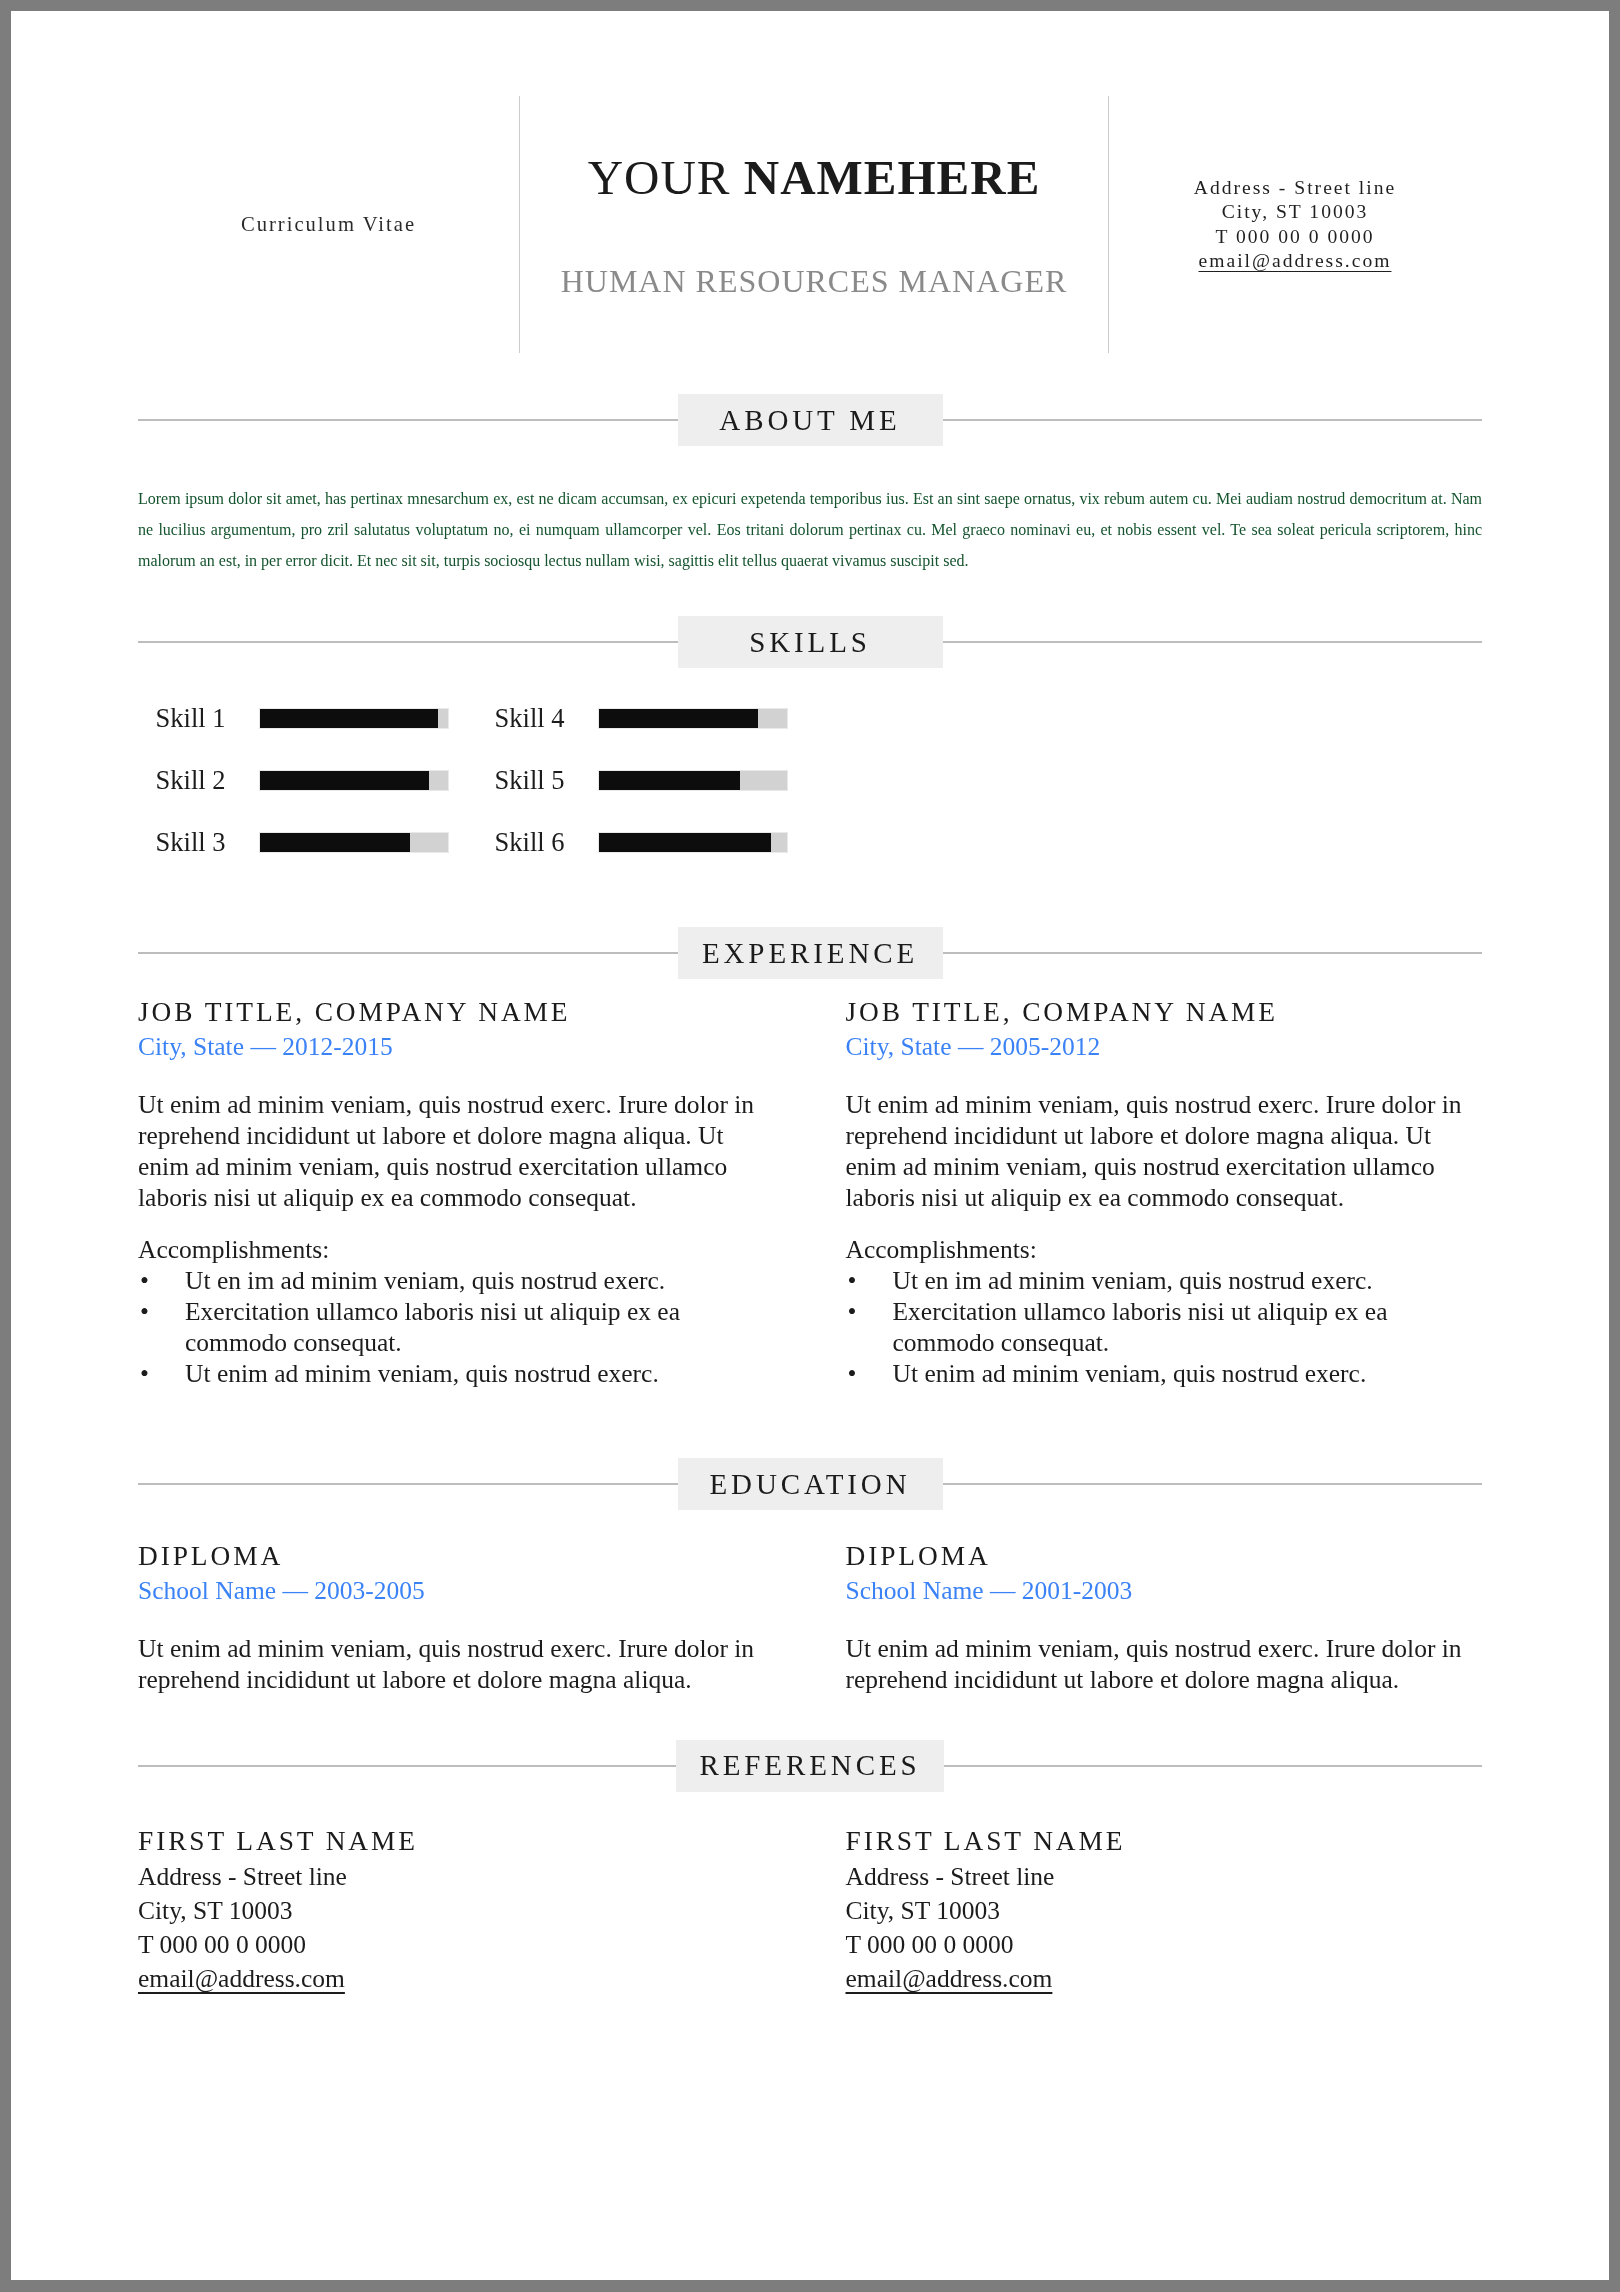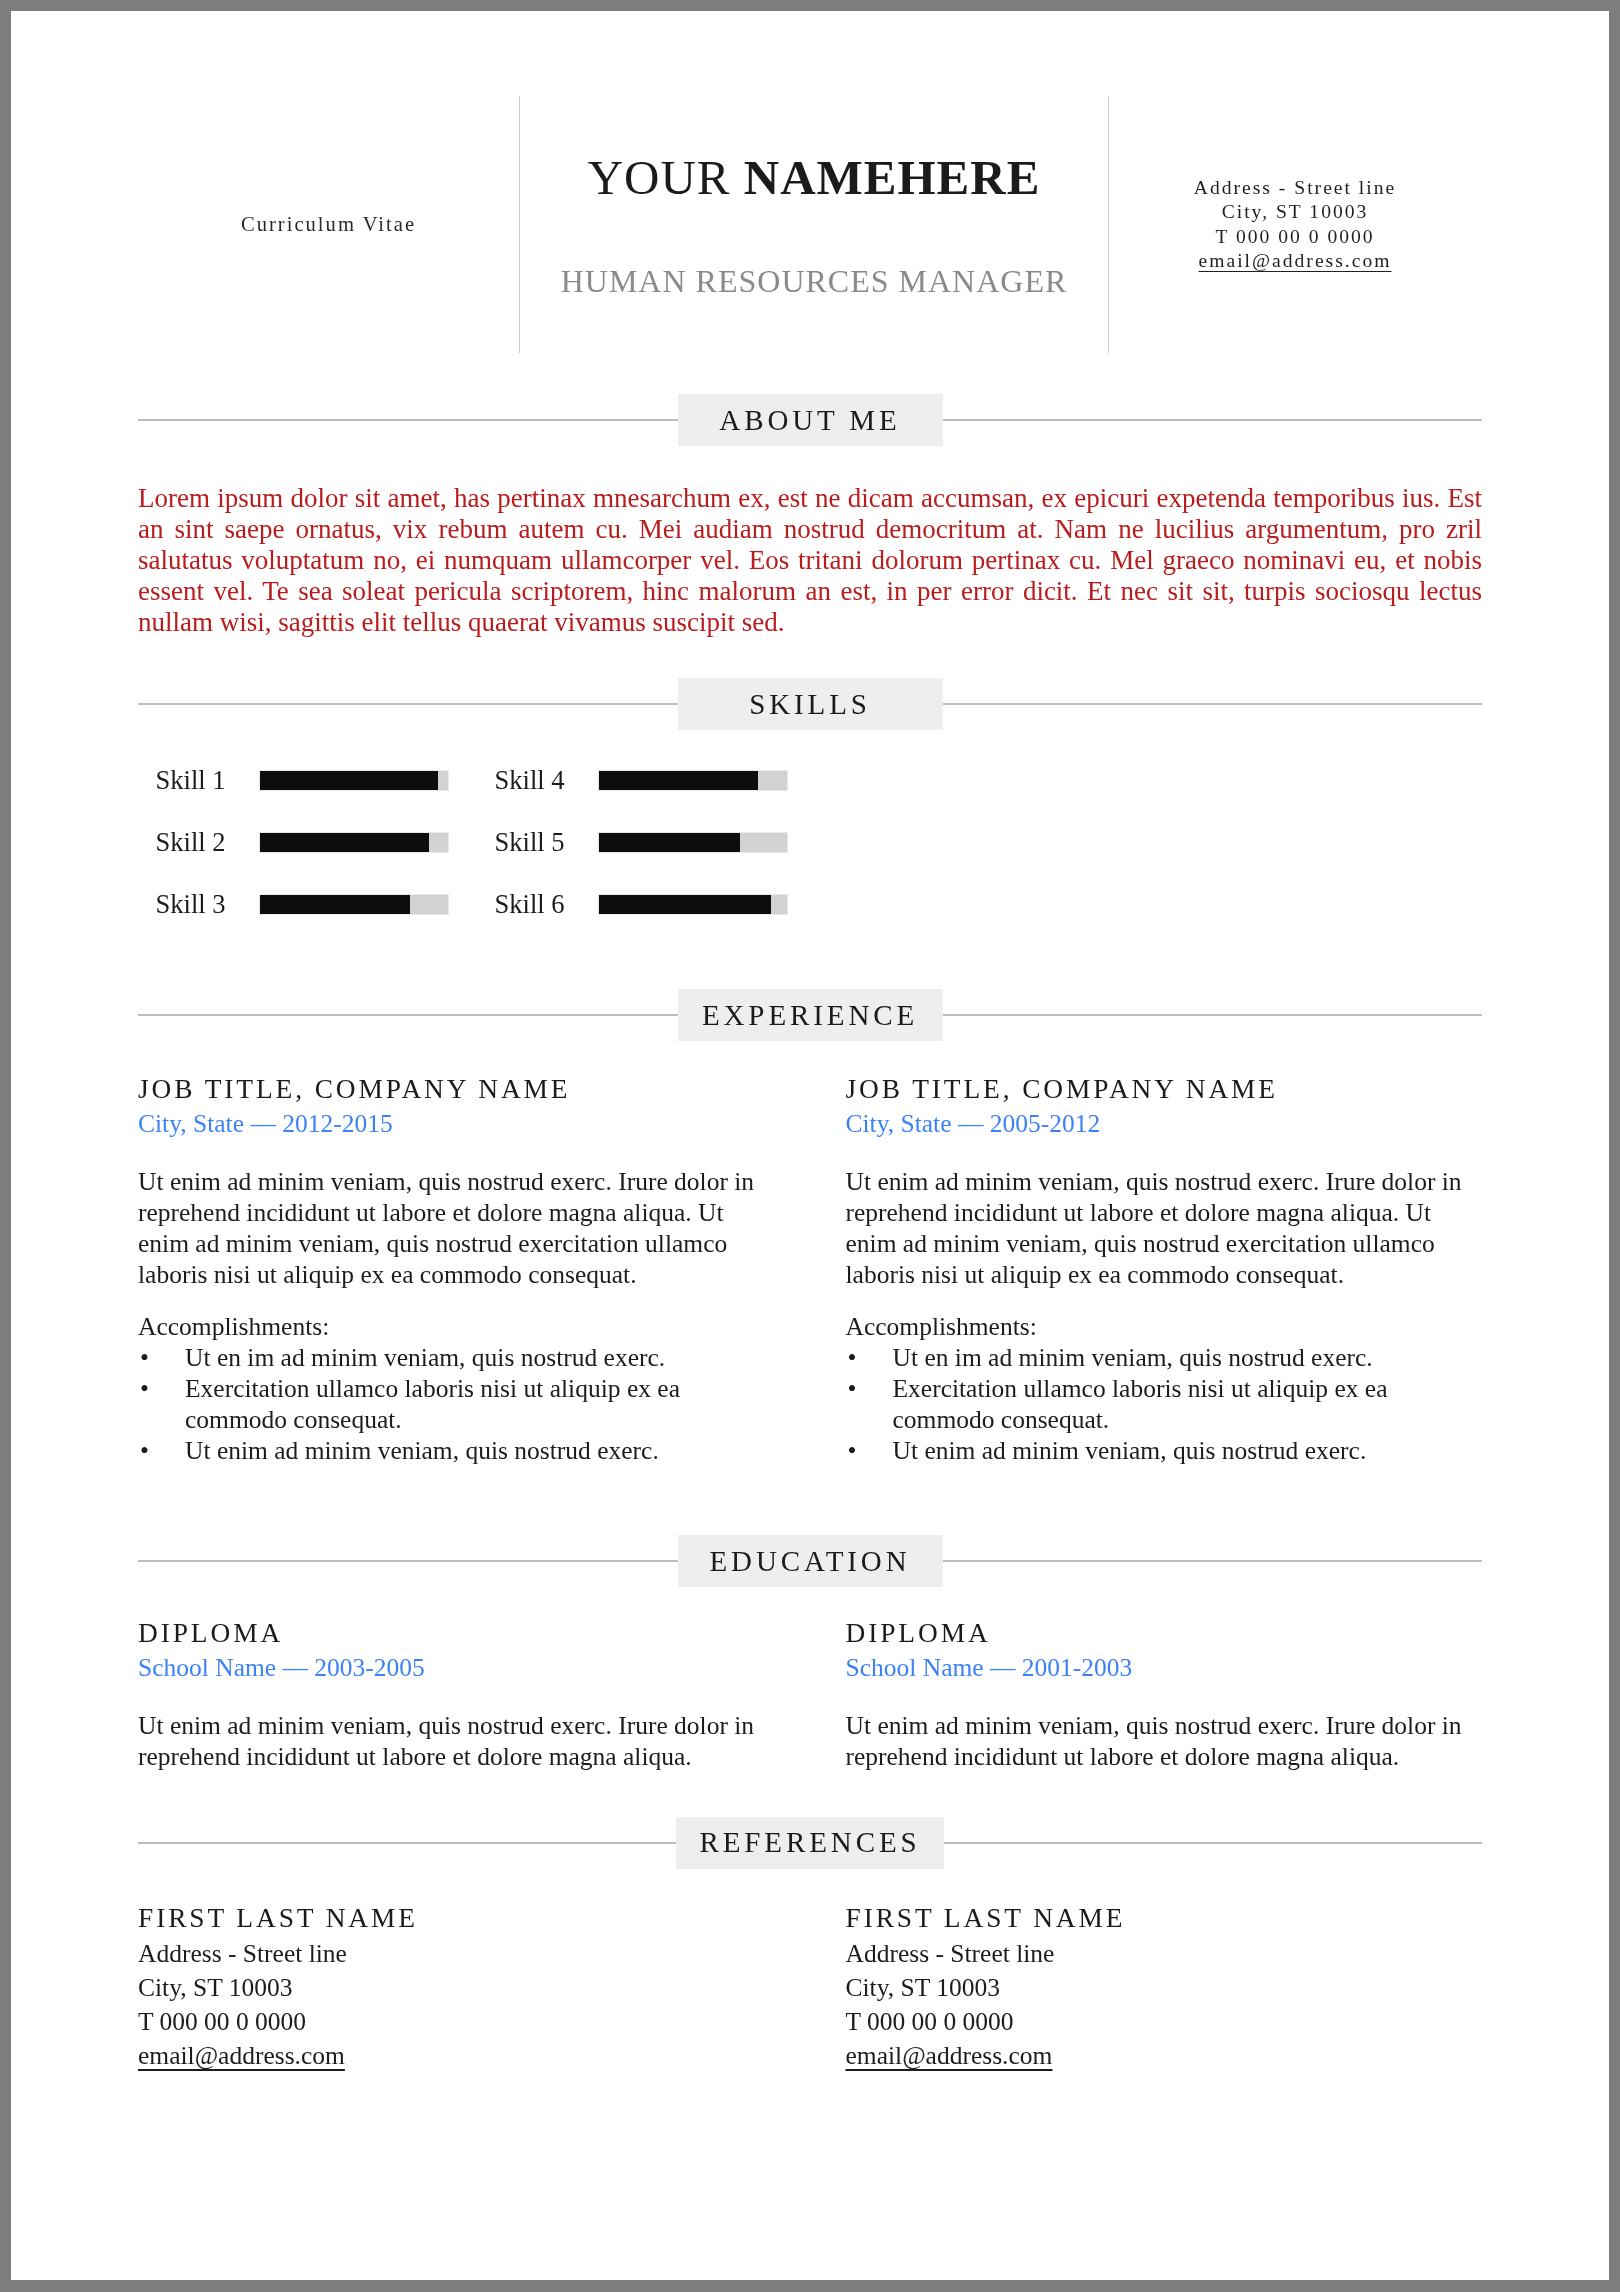--- a/index.html
+++ b/index.html
@@ -33,34 +33,34 @@
                  background:#eeeeee; display:flex; align-items:center; justify-content:center;
                  font-size:29px; letter-spacing:3.9px; color:#1b1b1b; white-space:nowrap; }
 
   .mt-about   { margin-top:41px; }
   .mt-skills  { margin-top:40px; }
   .mt-exp     { margin-top:69px; }
   .mt-edu     { margin-top:69px; }
   .mt-refs    { margin-top:45px; }
 
   
-  .about-body { margin-top:37px; font-size:27px; line-height:31px; text-align:justify; color:#b91c1c; }
+  .about-body { margin-top:37px; font-size:16px; line-height:31px; text-align:justify; color:#14532d; }
 
   
   .skills-grid { margin-top:35px; padding:0 17.6px;
                  display:grid; grid-template-rows:repeat(3,auto); grid-auto-flow:column;
                  grid-template-columns:1fr 1fr 1fr 1fr; column-gap:47px; row-gap:31px; }
   .skill-row { display:flex; align-items:center; }
   .skill-label { width:104px; font-size:26.5px; color:#1c1c1c; flex:0 0 auto; }
   .skill-track { flex:1; height:19.6px; background:#d2d2d2; box-shadow:0 0 0 1px #e9e9e9; }
   .skill-fill { height:100%; background:#0d0d0d; }
 
   
   .two-col { display:grid; grid-template-columns:1fr 1fr; column-gap:71px; }
-  .jobs-grid { margin-top:31px; }
+  .jobs-grid { margin-top:16px; }
   .edu-grid  { margin-top:29px; }
   .refs-grid { margin-top:31px; }
 
   .entry-title { font-size:27.4px; line-height:35px; letter-spacing:2.9px; color:#1b1b1b; }
   .entry-meta  { font-size:25.5px; line-height:33px; color:#3b82f6; }
   .entry-body  { margin-top:25.5px; font-size:25.5px; line-height:31px; color:#1c1c1c; }
   .acc-label   { margin-top:21.6px; font-size:25.5px; line-height:31px; color:#1c1c1c; }
   .acc-list    { margin:0; padding:0; list-style:none; font-size:25.5px; line-height:31px; color:#1c1c1c;font-family:Liberation Serif, serif; }
   .acc-list li { position:relative; padding-left:47px; }
   .acc-list li::before { content:"\2022"; position:absolute; left:2px; }

